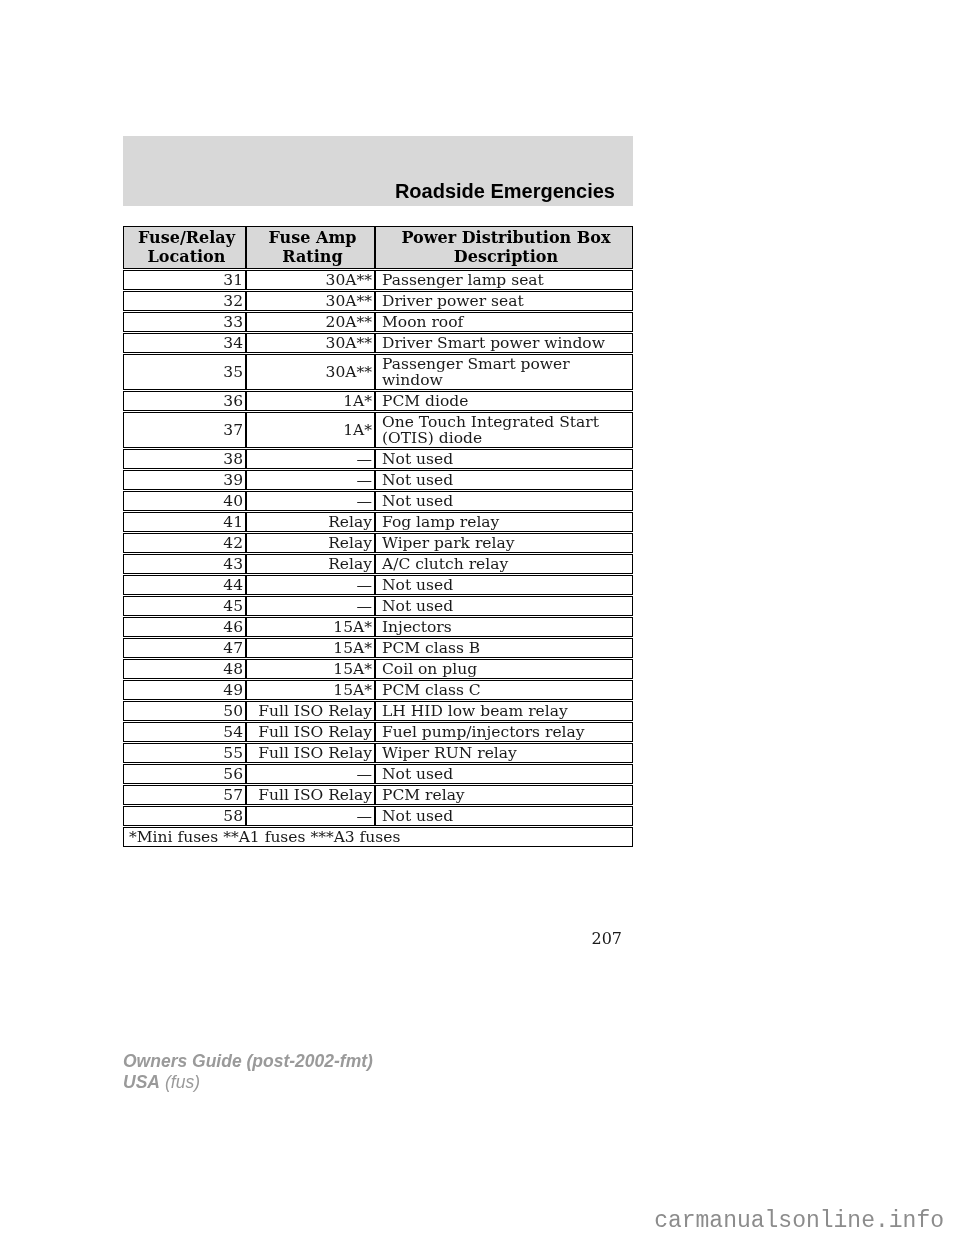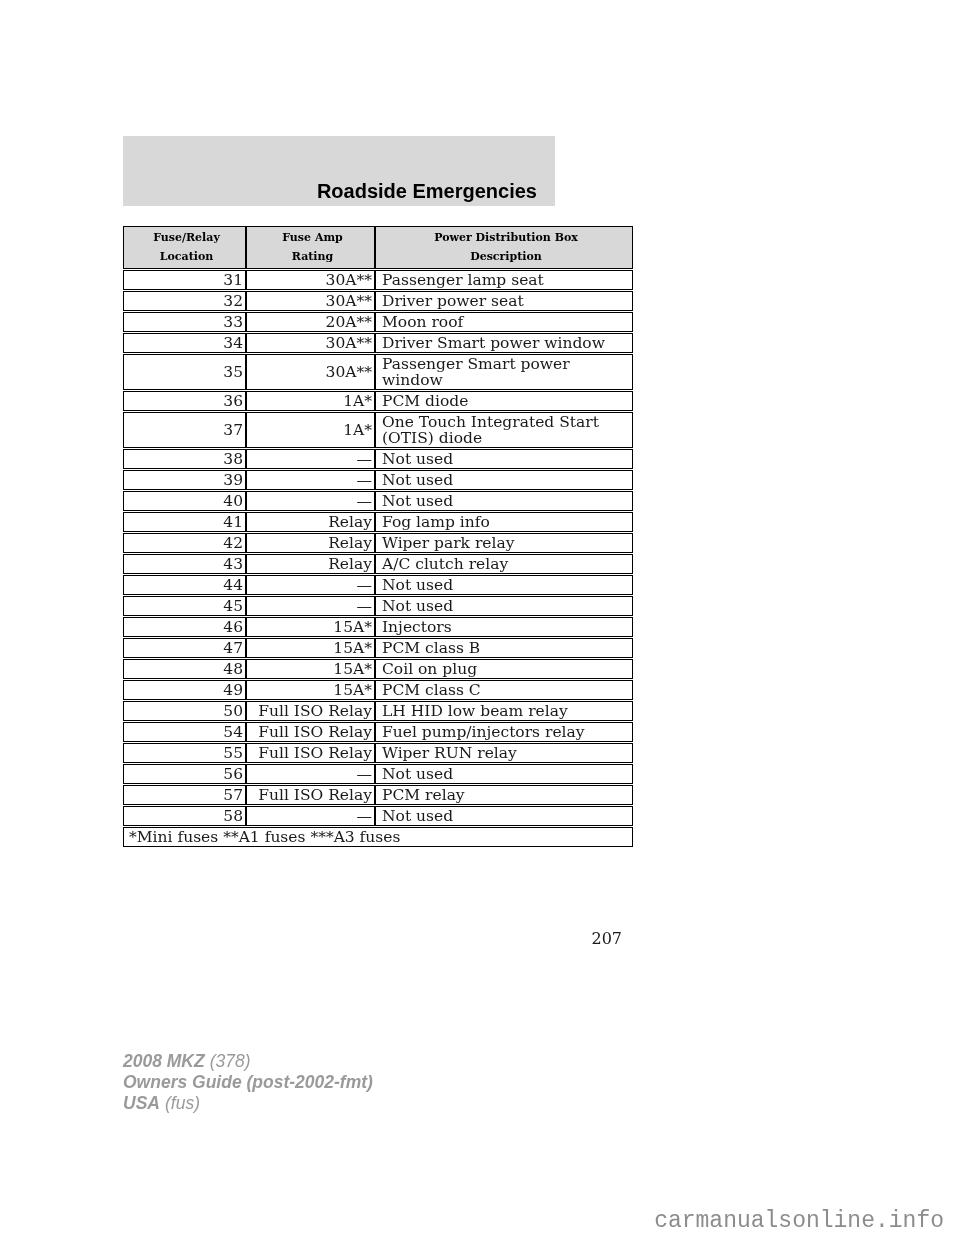--- a/index.html
+++ b/index.html
@@ -16,21 +16,21 @@
     position: relative;
     font-family: "DejaVu Serif", serif;
     overflow: hidden;
   }
 
   
   .title-bar {
     position: absolute;
     left: 123px;
     top: 136px;
-    width: 432px;
+    width: 510px;
     height: 70px;
     background: var(--header-bg, #d8d8d8);
     display: flex;
     align-items: flex-end;
     justify-content: flex-end;
     padding: 0 18px 4px 12px;
   }
   .title-bar .title {
     font-family: "Liberation Sans", sans-serif;
     font-weight: bold;
@@ -54,21 +54,21 @@
   }
   .fuse-table th, .fuse-table td {
     border: 1.5px solid var(--border-color, #000);
     box-sizing: border-box;
     color: #1a1a1a;
   }
   .fuse-table th {
     background: var(--header-bg, #d8d8d8);
     font-family: "DejaVu Serif", serif;
     font-weight: bold;
-    font-size: 11px;
+    font-size: 16px;
     line-height: 19px;
     padding: 1px 0 2px 4px;
     text-align: center;
     color: #000;
   }
   .fuse-table td {
     font-size: 15.5px;
     line-height: 16px;
     height: 15px;
     padding: 1px 2px;
@@ -195,21 +195,21 @@
           <td class="cell-desc">Not used</td>
         </tr>
         <tr>
           <td class="cell-center">40</td>
           <td class="cell-center">—</td>
           <td class="cell-desc">Not used</td>
         </tr>
         <tr>
           <td class="cell-center">41</td>
           <td class="cell-center">Relay</td>
-          <td class="cell-desc">Fog lamp info</td>
+          <td class="cell-desc">Fog lamp relay</td>
         </tr>
         <tr>
           <td class="cell-center">42</td>
           <td class="cell-center">Relay</td>
           <td class="cell-desc">Wiper park relay</td>
         </tr>
         <tr>
           <td class="cell-center">43</td>
           <td class="cell-center">Relay</td>
           <td class="cell-desc">A/C clutch relay</td>
@@ -280,23 +280,20 @@
         <td colspan="3" class="footnote-cell">*Mini fuses **A1 fuses ***A3 fuses</td>
       </tr>
     </tfoot>
   </table>
 </div>
 
 <div class="page-number">207</div>
 
 <div class="pub-footer">
   <div>
-    <span>2008 MKZ</span><span class="nb">(378)</span>
-  </div>
-  <div>
     <span>Owners Guide (post-2002-fmt)</span>
   </div>
   <div>
     <span>USA</span><span class="nb">(fus)</span>
   </div>
 </div>
 
 <div class="watermark">carmanualsonline.info</div>
 
 </body></html>

